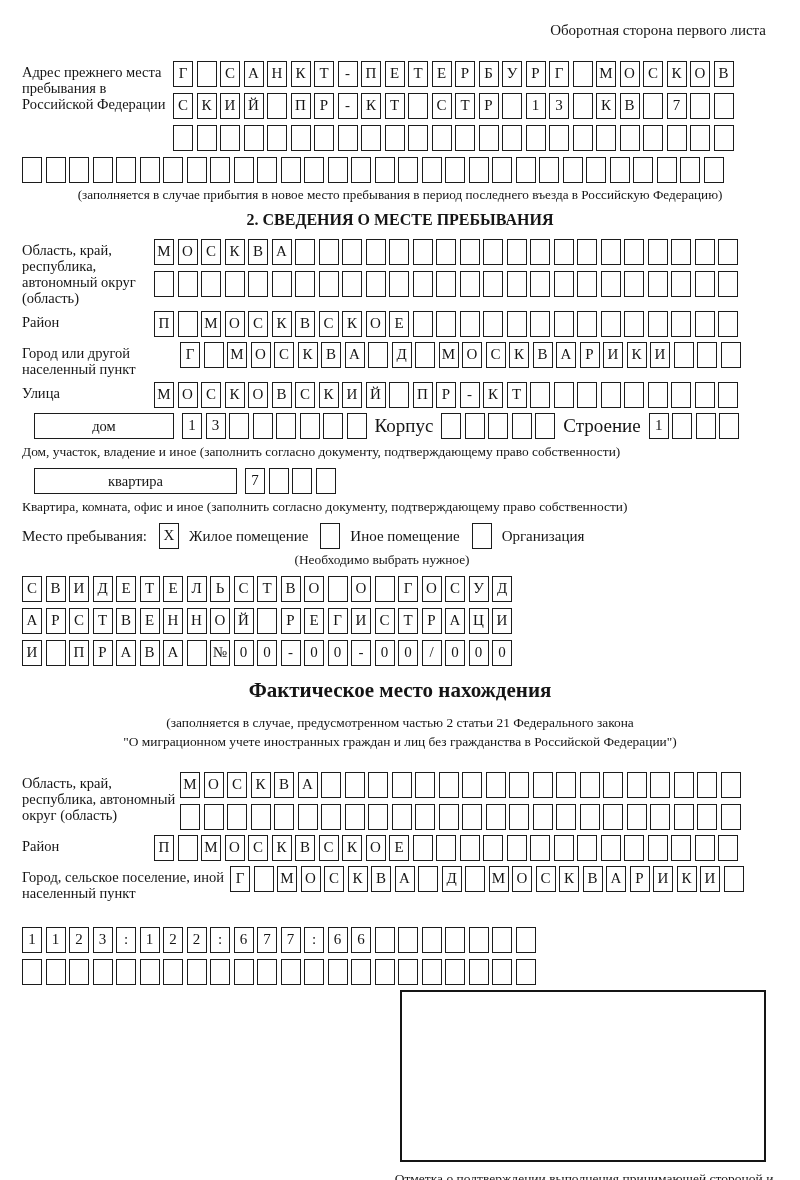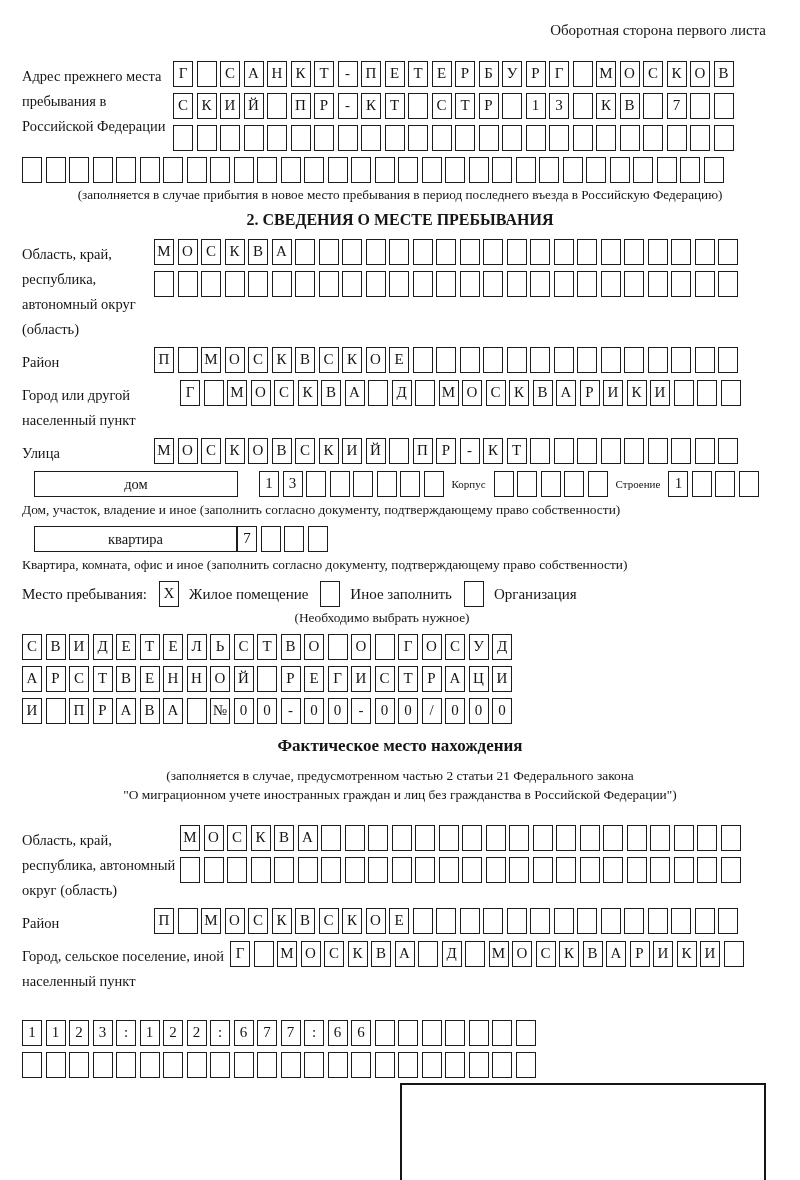--- a/index.html
+++ b/index.html
@@ -3,50 +3,50 @@
 <meta charset="utf-8">
 <style>
   html,body { margin:0; padding:0; background:#fff; }
   body { width:800px; height:1180px; overflow:hidden; color:#151515;
          font-family:"Liberation Serif","DejaVu Serif",serif; }
   .page { padding:6px 22px 0 22px; }
 
   .header-note { text-align:right; font-size:15px; margin:16px 12px 22px 0; }
 
   .form-row { display:flex; align-items:flex-start; margin-bottom:5px; }
-  .lbl { font-size:14.5px; line-height:25px; padding-top:3px; flex:none; }
+  .lbl { font-size:14.5px; line-height:16px; padding-top:3px; flex:none; }
   .w-prev { width:151px; }
   .w-132 { width:132px; }
   .w-158 { width:158px; }
   .w-205 { width:205px; }
   .w-208 { width:208px; }
   .w-221 { width:221px; }
   .rows { display:flex; flex-direction:column; gap:6px; }
   .cells { display:flex; gap:3.5px; flex:none; }
   .cell { box-sizing:border-box; flex:none; width:20px; height:26px;
           border:1.6px solid #1c1c1c; text-align:center; font-size:15px;
           line-height:23px; background:#fff; }
   .fullrow { margin:6px 0 4px 0; }
 
   .note-c { text-align:center; font-size:13.2px; margin:2px 0 8px 0; }
   .note-l { font-size:13.4px; margin:2px 0 8px 0; }
   .sec-title { text-align:center; font-weight:bold; font-size:16px; margin:8px 0 10px 0; }
 
   .widebox { box-sizing:border-box; height:26px; border:1.6px solid #1c1c1c;
              display:flex; align-items:center; justify-content:center;
              font-size:14.5px; flex:none; }
-  .dom-box { width:204px; margin-left:12px; margin-right:21px; }
-  .kv-box  { width:203px; margin-left:12px; }
-  .inline-lbl { font-size:11px; line-height:26px; margin:0 8px; flex:none; }
+  .dom-box { width:140px; margin-left:12px; margin-right:8px; }
+  .kv-box  { width:203px; margin-left:12px; margin-right:8px; }
+  .inline-lbl { font-size:19px; line-height:26px; margin:0 8px; flex:none; }
 
   .stay-row { display:flex; align-items:center; margin:3px 0 2px 0; font-size:15px; }
   .stay-row .cell { margin:0 10px 0 12px; }
   .stay-note { width:420px; margin-left:150px; text-align:center; font-size:13.4px; margin-top:3px; margin-bottom:8px; }
 
-  .fact-title { text-align:center; font-weight:bold; font-size:17px; margin:12px 0 10px 0; }
+  .fact-title { text-align:center; font-weight:bold; font-size:21px; margin:12px 0 10px 0; }
   .fact-note { text-align:center; font-size:13.4px; line-height:19px; margin-bottom:21px; }
 
   .cad-cells { margin-top:21px; }
 
   .stamp-wrap { margin-top:4px; }
   .stamp-box { box-sizing:border-box; width:366px; height:172px;
                border:2px solid #151515; margin-left:378px; }
   .stamp-caption { width:400px; margin-left:362px; margin-top:7px;
                    text-align:center; font-size:13.5px; line-height:19.5px; }
 </style>
@@ -371,21 +371,21 @@
 
   <div class="stay-row">
     <span>Место пребывания:</span>
     <span class="cells">
         <span class="cell">X</span>
       </span>
     <span>Жилое помещение</span>
     <span class="cells">
         <span class="cell"></span>
       </span>
-    <span>Иное заполнить</span>
+    <span>Иное помещение</span>
     <span class="cells">
         <span class="cell"></span>
       </span>
     <span>Организация</span>
   </div>
   <div class="stay-note">(Необходимо выбрать нужное)</div>
 
   <div class="form-row">
     <div class="rows">
       <div class="cells">

